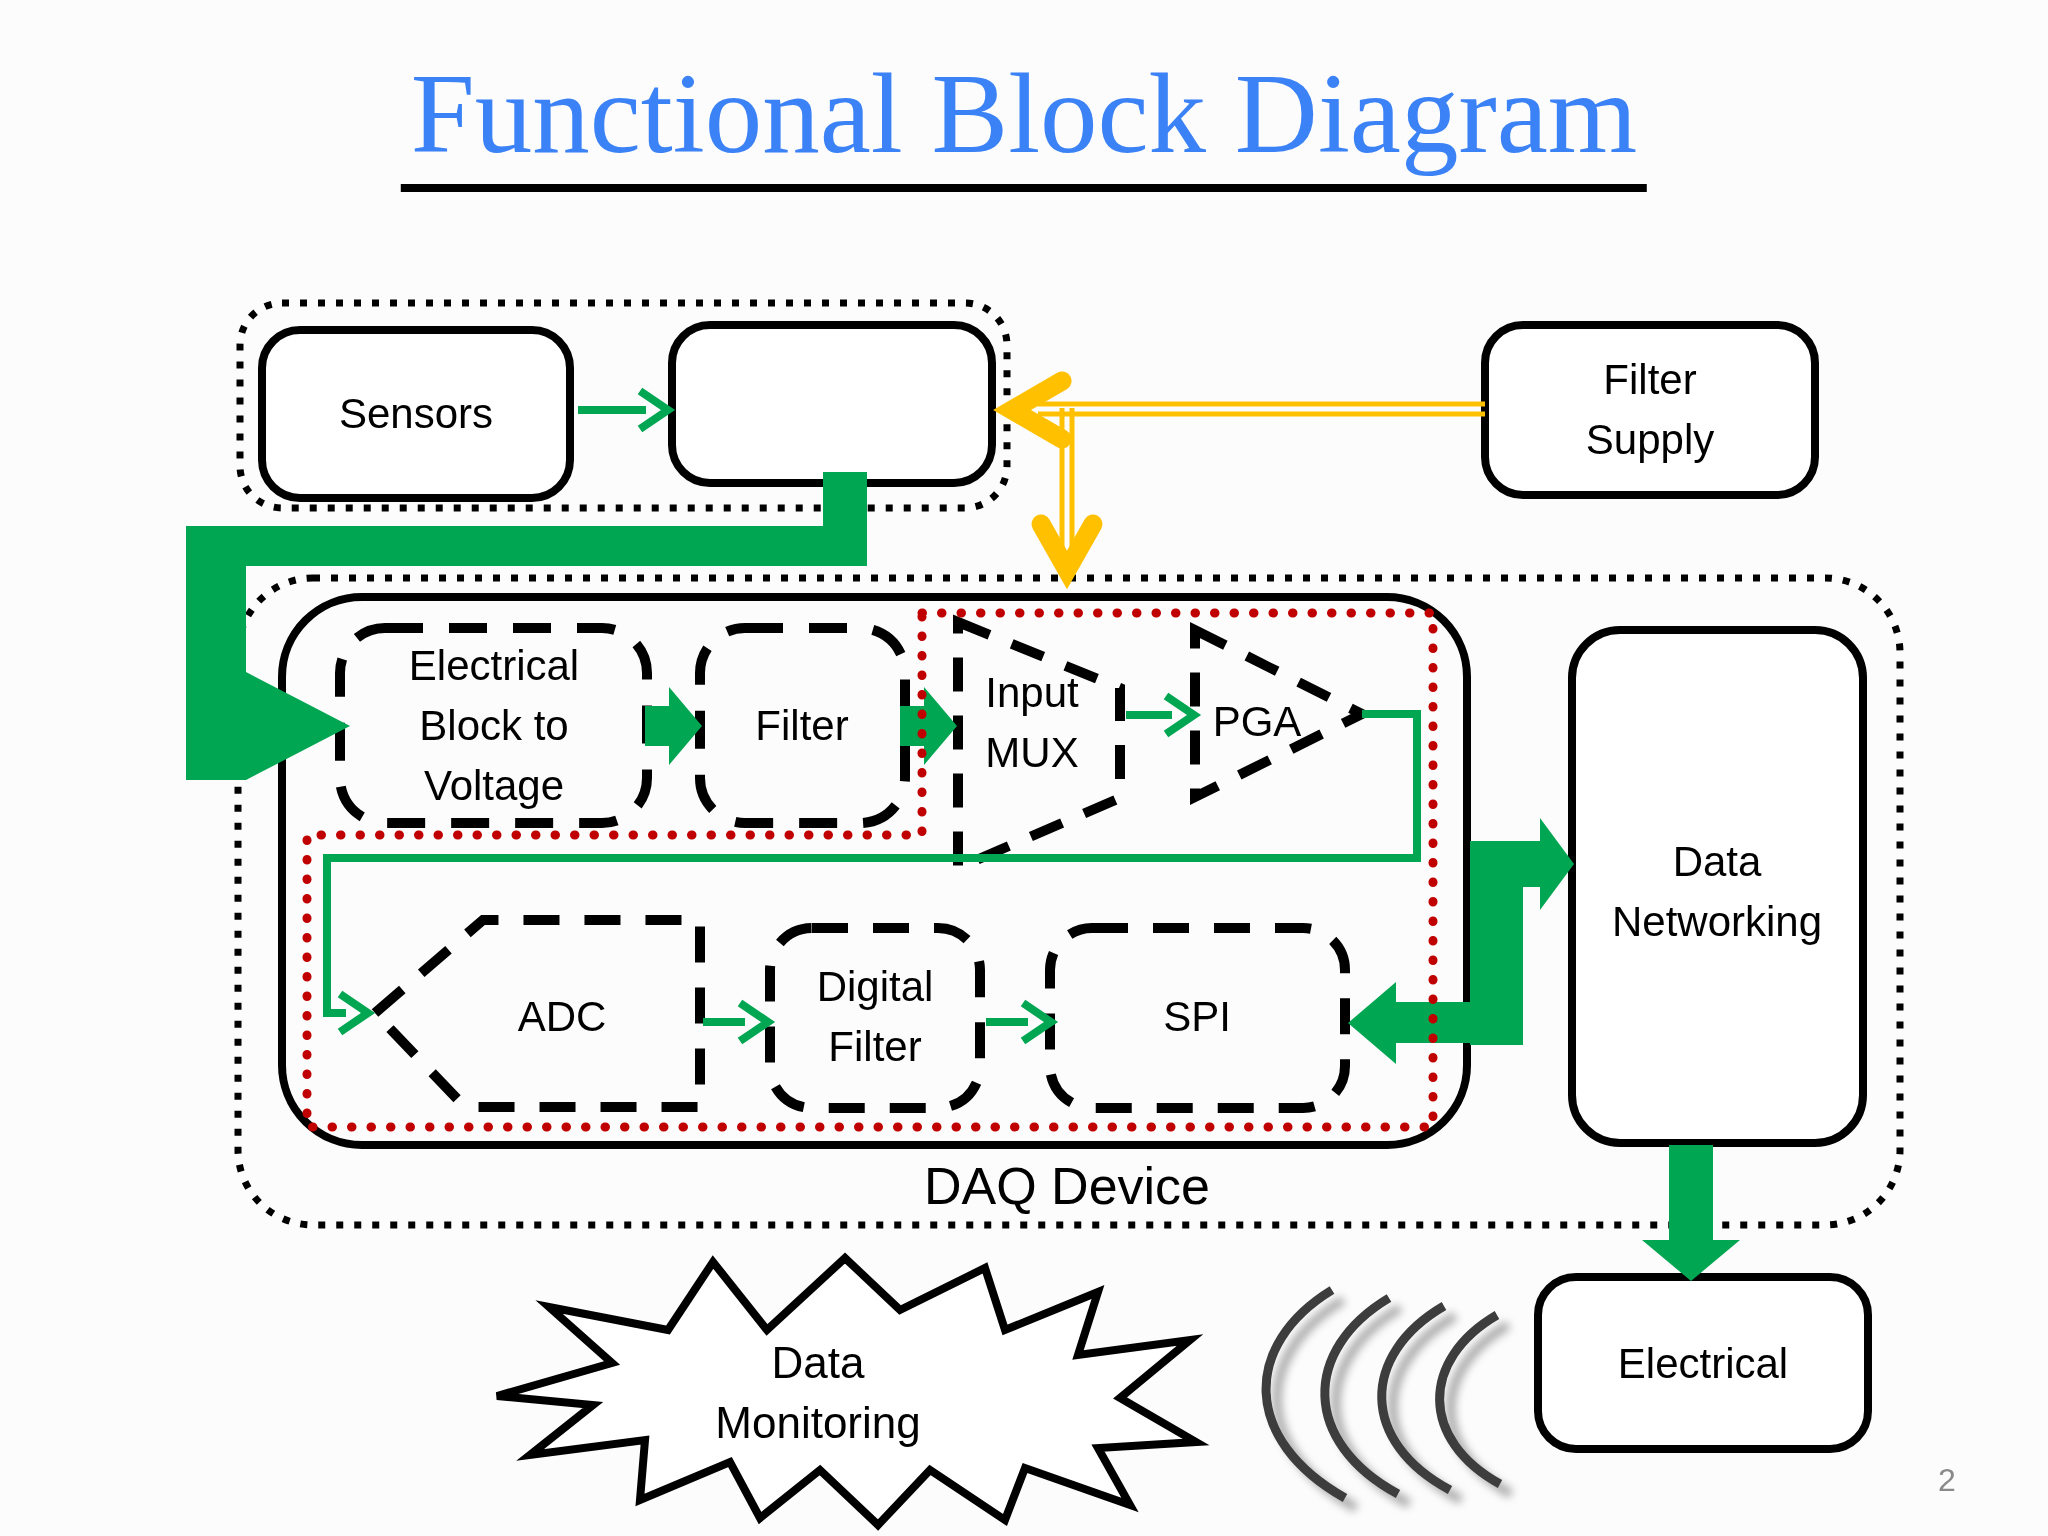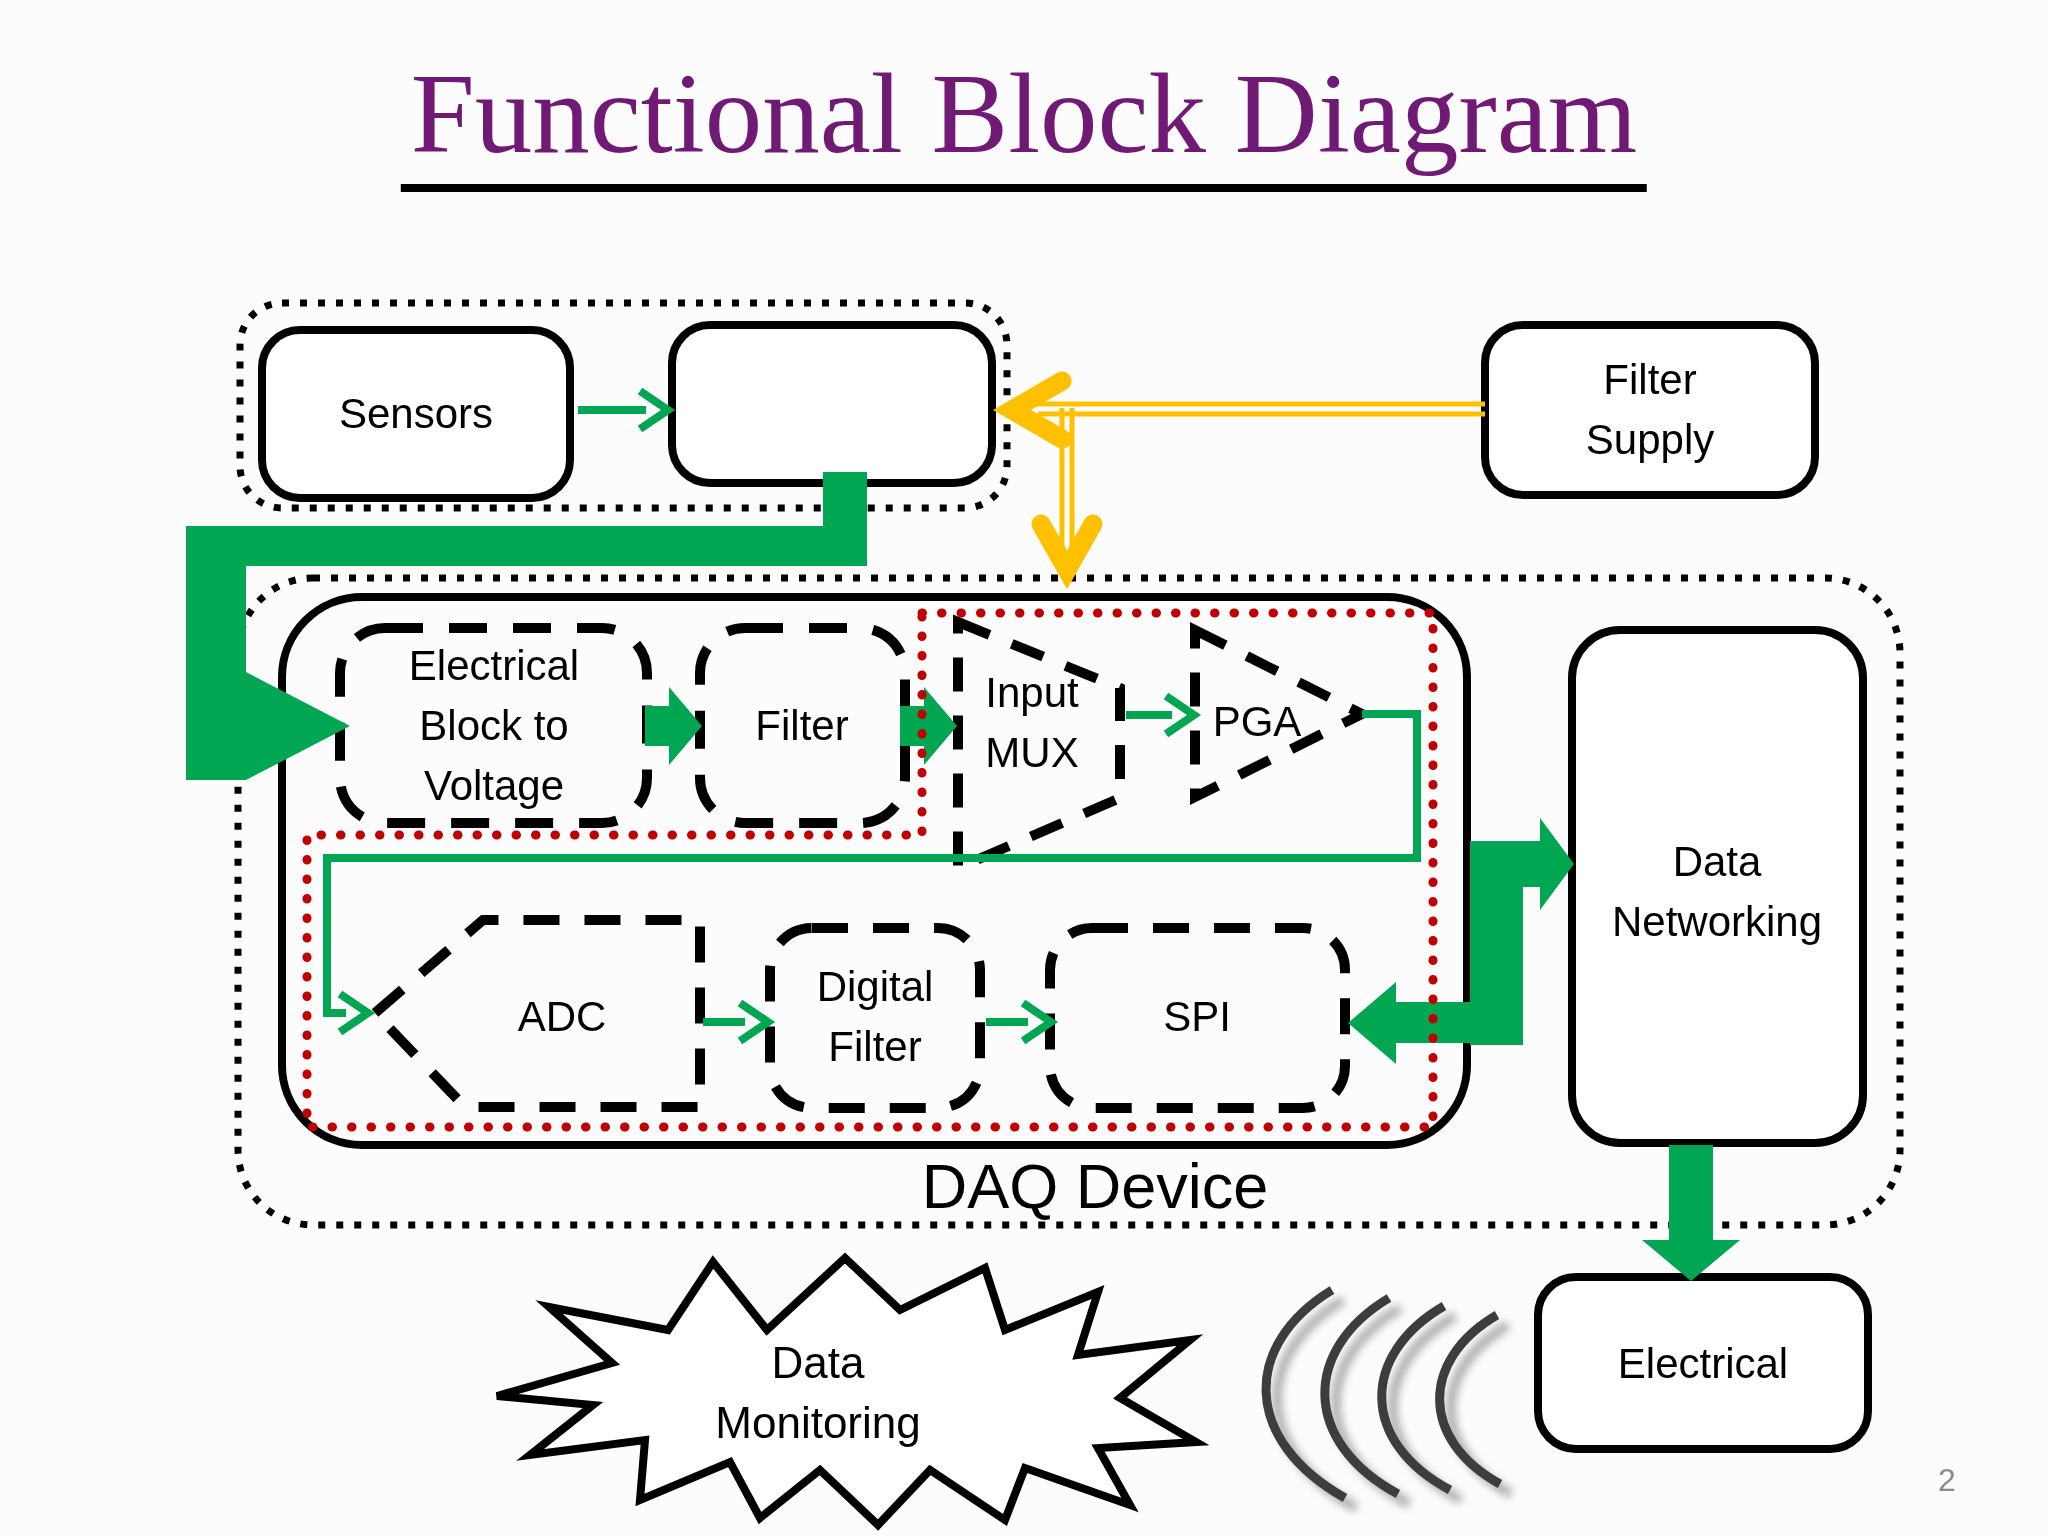--- a/index.html
+++ b/index.html
@@ -3,29 +3,29 @@
 <meta charset="utf-8">
 <style>
   html,body{margin:0;padding:0;}
   body{
     width:2048px;height:1536px;position:relative;background:#fcfcfc;
     font-family:"Liberation Sans",sans-serif;overflow:hidden;
   }
   .canvas{position:absolute;left:0;top:0;}
   .title{
     position:absolute;left:50%;top:48px;transform:translateX(-50%);
-    font-family:"Liberation Serif",serif;font-size:115px;color:#701a75;
+    font-family:"Liberation Serif",serif;font-size:115px;color:#3b82f6;
     border-bottom:8px solid #000;padding:0 10px 4px 10px;white-space:nowrap;
   }
   .lbl{
     position:absolute;transform:translate(-50%,-50%);
     font-size:42px;color:#000;text-align:center;white-space:nowrap;line-height:60px;
   }
   .lbl span{display:block;}
-  .caption{font-size:63px;margin-left:28px;}
+  .caption{font-size:52px;}
   .burst-lbl{font-size:44px;line-height:60px;}
   .page-num{
     position:absolute;left:1938px;top:1462px;font-size:32px;color:#8a8a8a;
   }
 </style>
 </head>
 <body>
 
 <svg class="canvas" width="2048" height="1536" viewBox="0 0 2048 1536">
 

